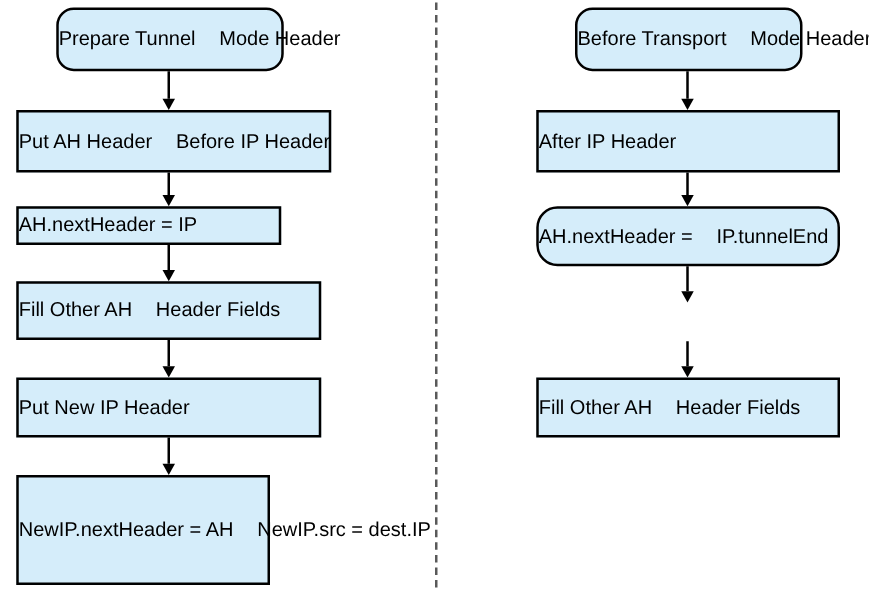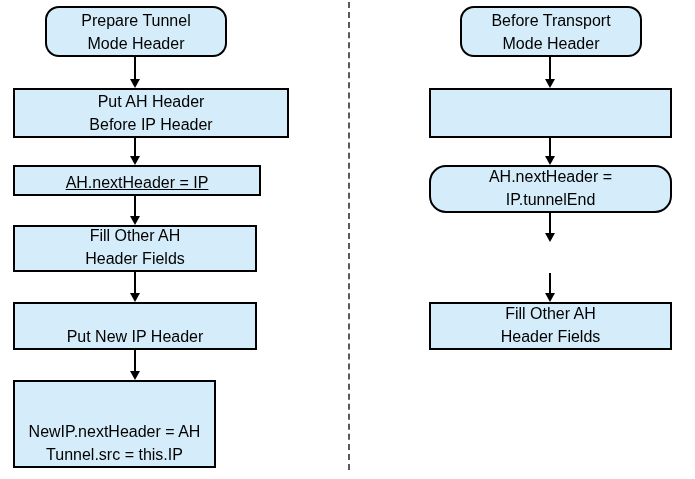--- a/index.html
+++ b/index.html
@@ -14,24 +14,24 @@
     width: 695px; height: 479px;
     position: relative; overflow: hidden;
     font-family: "Liberation Sans", sans-serif;
     color: #000;
   }
   .canvas { position: absolute; inset: 0; }
   .node {
     position: absolute;
     background: var(--box-fill);
     border: 2px solid var(--box-border);
-    display: flex; flex-direction: column;
-    justify-content: flex-end; align-items: center;
+    display: flex; flex-direction: row;
+    justify-content: flex-start; align-items: center;
     text-align: center;
-    font-size: 16px; line-height: 23px;
+    font-size: 16px; line-height: 23px; gap: 19px;
   }
   .node.rounded { border-radius: 14px; }
   .node span { display: block; white-space: nowrap; }
   .arrow {
     position: absolute;
     width: 2px;
     background: var(--arrow);
   }
   .arrow::after {
     content: "";
@@ -56,59 +56,60 @@
 
   <div class="divider"></div>
 
   <div class="node rounded" style="left:45px; top:6px; width:182px; height:51px;">
     <span>Prepare Tunnel</span>
     <span>Mode Header</span>
   </div>
 
   <div class="arrow" style="left:134px; top:57px; height:22px;"></div>
 
-  <div class="node" style="left:13px; top:88px; width:276px; height:50px;">
+  <div class="node" style="left:13px; top:88px; width:252px; height:50px;">
     <span>Put AH Header</span>
     <span>Before IP Header</span>
   </div>
 
   <div class="arrow" style="left:134px; top:138px; height:18px;"></div>
 
-  <div class="node" style="left:13px; top:165px; width:248px; height:31px;text-decoration:underline;">
+  <div class="node" style="left:13px; top:165px; width:212px; height:31px;">
     <span>AH.nextHeader = IP</span>
   </div>
 
   <div class="arrow" style="left:134px; top:196px; height:20px;"></div>
 
   <div class="node" style="left:13px; top:225px; width:244px; height:47px;">
     <span>Fill Other AH</span>
     <span>Header Fields</span>
   </div>
 
   <div class="arrow" style="left:134px; top:272px; height:21px;"></div>
 
   <div class="node" style="left:13px; top:302px; width:244px; height:48px;">
     <span>Put New IP Header</span>
   </div>
 
   <div class="arrow" style="left:134px; top:350px; height:21px;"></div>
 
   <div class="node" style="left:13px; top:380px; width:203px; height:88px;">
     <span>NewIP.nextHeader = AH</span>
-    <span>Tunnel.src = this.IP</span>
+    <span>NewIP.src = dest.IP</span>
   </div>
 
   <div class="node rounded" style="left:460px; top:6px; width:182px; height:51px;">
     <span>Before Transport</span>
     <span>Mode Header</span>
   </div>
 
   <div class="arrow" style="left:549px; top:57px; height:22px;"></div>
 
   <div class="node" style="left:429px; top:88px; width:243px; height:50px;">
+    <span>After IP Header</span>
   </div>
 
   <div class="arrow" style="left:549px; top:138px; height:18px;"></div>
 
   <div class="node" style="left:429px; top:165px; width:243px; height:48px;border-radius:17px;">
     <span>AH.nextHeader =</span>
     <span>IP.tunnelEnd</span>
   </div>
 
   <div class="arrow" style="left:549px; top:213px; height:20px;"></div>

